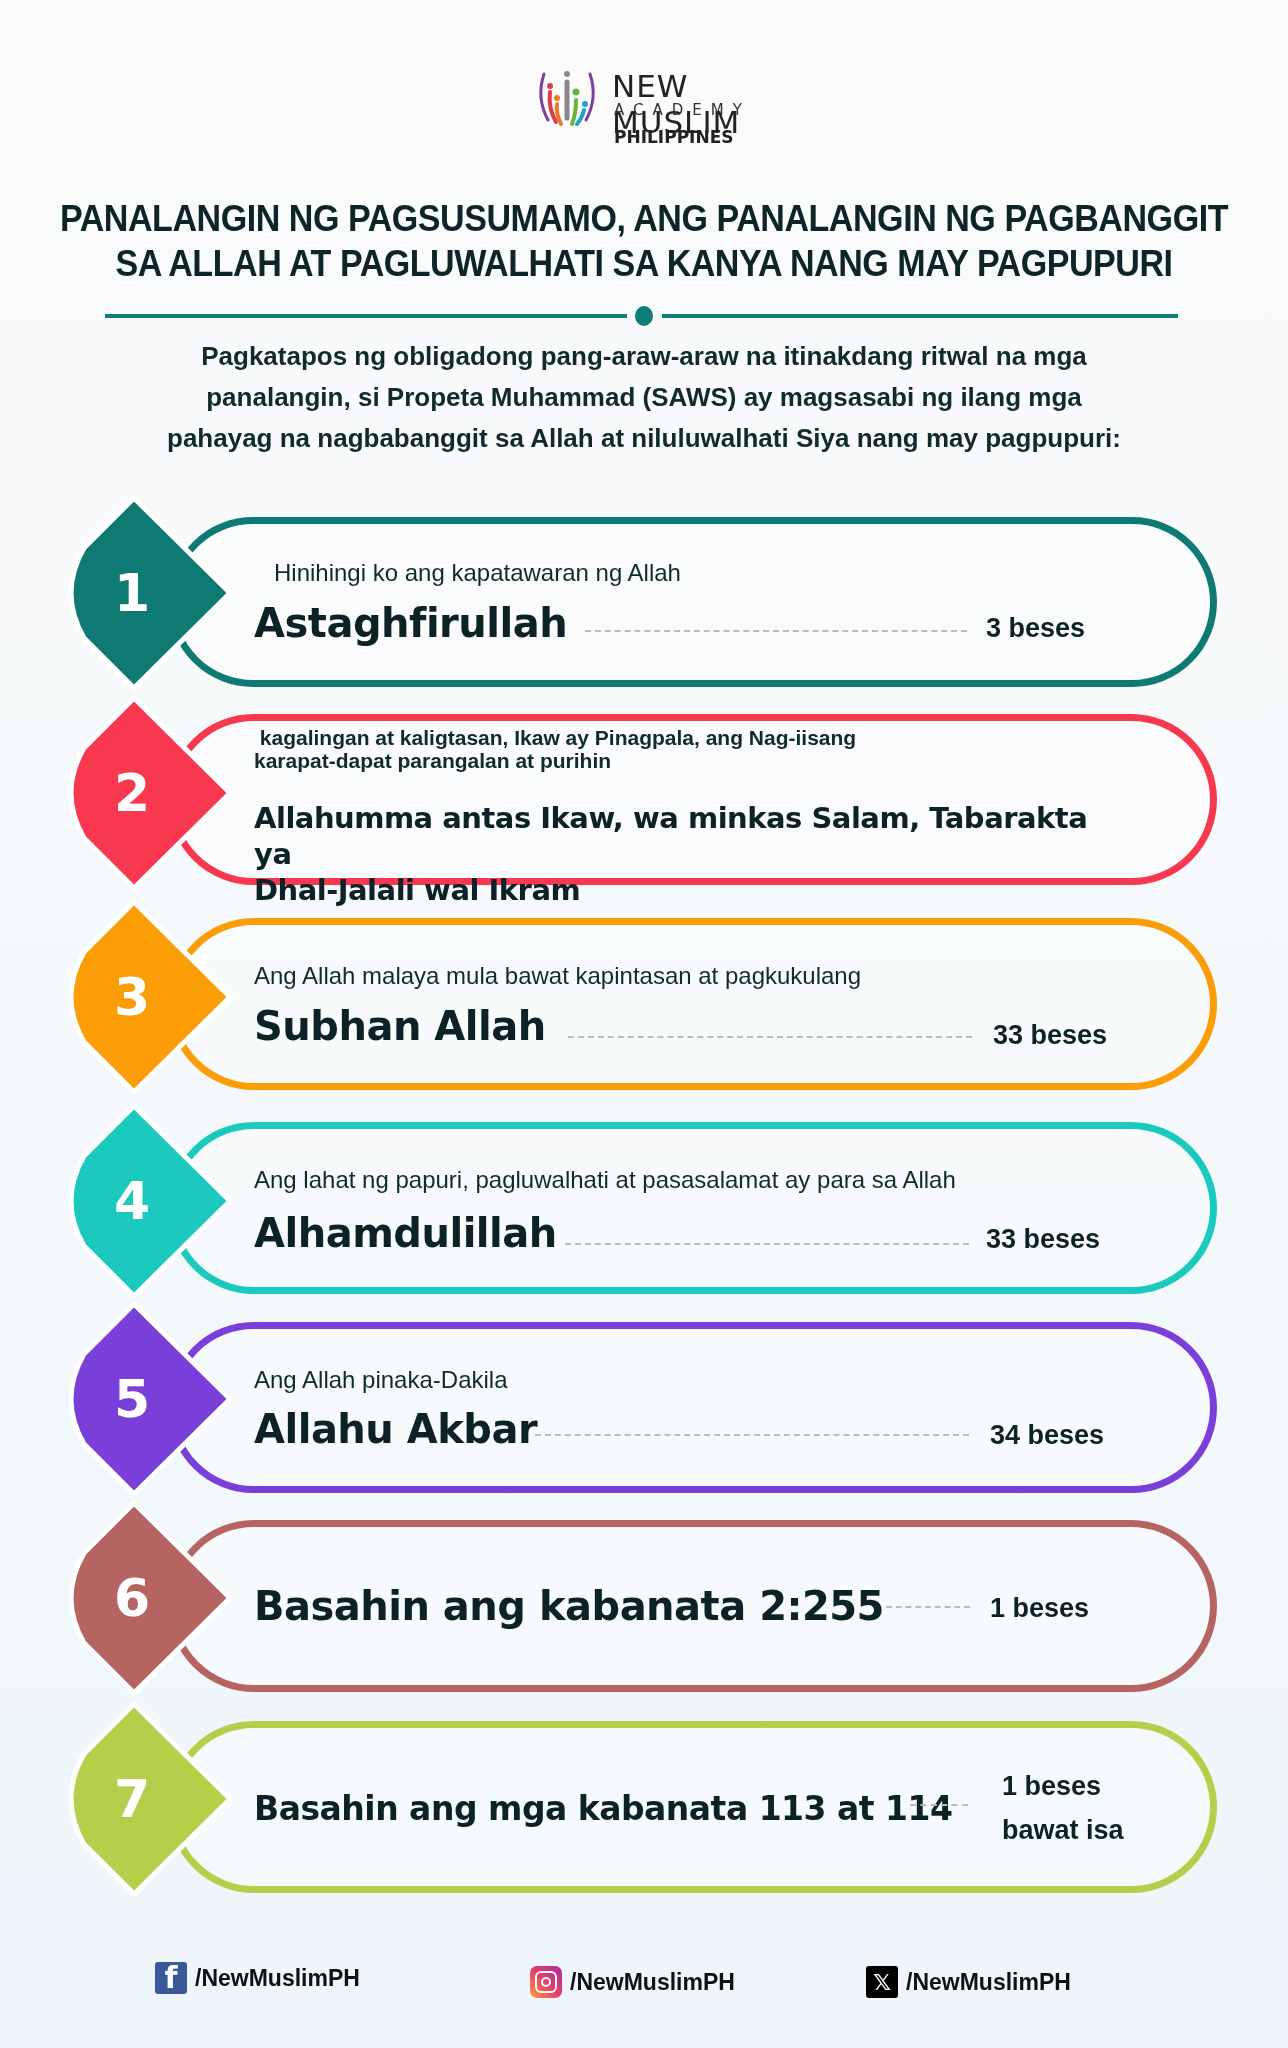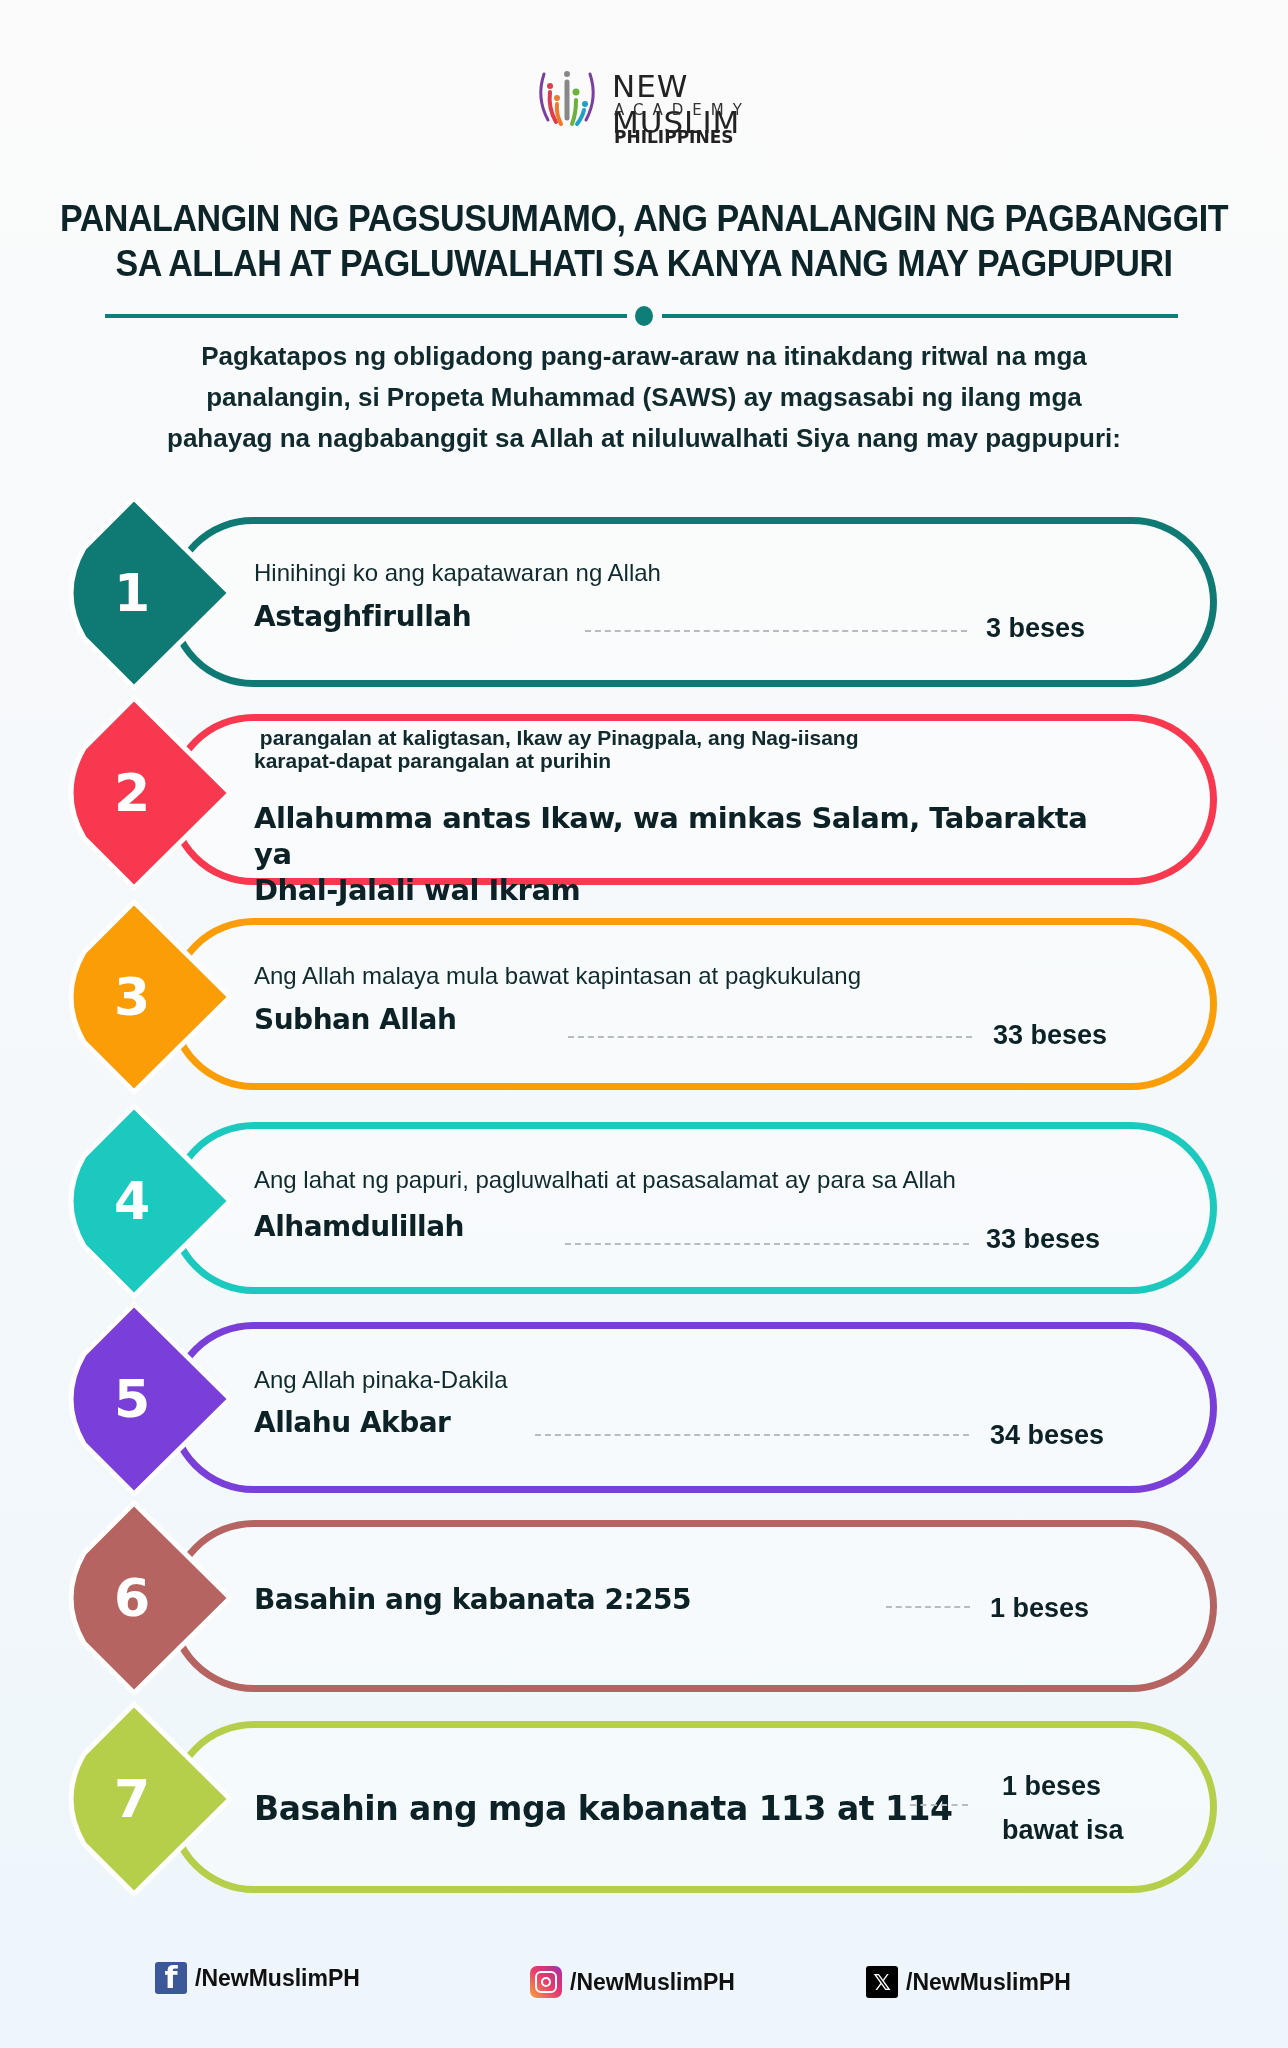--- a/index.html
+++ b/index.html
@@ -34,21 +34,21 @@
   }
   .diamond { position: absolute; left: 62px; width: 172px; height: 194px; }
   .diamond svg { width: 100%; height: 100%; display: block; overflow: visible; }
   .diamond .num {
     position: absolute; left: 0; width: 140px; top: 0; height: 194px;
     display: flex; align-items: center; justify-content: center;
     color: #fff; font-weight: bold; font-size: 52px; font-family: "DejaVu Sans", sans-serif;
   }
 
   .sub { position: absolute; left: 254px; font-size: 24px; color: #102a2e; font-family: "Liberation Sans", sans-serif; }
-  .main { position: absolute; left: 254px; font-size: 28px; font-weight: bold; color: #0d2226; font-family: "DejaVu Sans", sans-serif; letter-spacing: -0.5px; }
+  .main { position: absolute; left: 254px; font-size: 40px; font-weight: bold; color: #0d2226; font-family: "DejaVu Sans", sans-serif; letter-spacing: -0.5px; }
   .dots { position: absolute; height: 0; border-top: 2px dashed #b7bcbf; }
   .count { position: absolute; font-size: 27px; font-weight: bold; color: #0d2226; font-family: "Liberation Sans", sans-serif; }
 
   .sub2 { position: absolute; left: 254px; top: 726px; width: 760px; font-size: 21px; line-height: 23px; font-weight: bold; color: #102a2e; font-family: "Liberation Sans", sans-serif; }
   .main2 { position: absolute; left: 254px; top: 800px; width: 880px; font-size: 29px; line-height: 36px; font-weight: bold; color: #0d2226; font-family: "DejaVu Sans", sans-serif; letter-spacing: -0.5px; }
 
   
   .social { position: absolute; top: 1962px; display: flex; align-items: center; gap: 8px; }
   .social .lbl { font-size: 23px; font-weight: bold; color: #111; font-family: "Liberation Sans", sans-serif; }
   .fb-icon { width: 32px; height: 32px; background: #3b5998; border-radius: 3px; position: relative; color: #fff; font-weight: bold; font-size: 30px; font-family: "DejaVu Sans", sans-serif; display: flex; align-items: flex-end; justify-content: center; overflow: hidden; line-height: 32px; }
@@ -94,34 +94,34 @@
   <span>pahayag na nagbabanggit sa Allah at niluluwalhati Siya nang may pagpupuri:</span>
 </div>
 
 <div class="card" style="top:517px;height:170px;border-color:#0f7a74;"></div>
 <div class="diamond" style="top:496px;">
   <svg viewBox="0 0 172 194">
       <path d="M72 2 L168 97 L72 192 L22 142 Q-4 97 22 52 Z" fill="#0f7a74" stroke="#fff" stroke-width="5" stroke-linejoin="round"></path>
     </svg>
   <div class="num">1</div>
 </div>
-<div class="sub" style="top:559px;">Hinihingi ko ang kapatawaran ng Allah</div>
+<div class="sub" style="top:559px;margin-left:20px;">Hinihingi ko ang kapatawaran ng Allah</div>
 <div class="main" style="top:600px;">Astaghfirullah</div>
 <div class="dots" style="left:585px;width:382px;top:630px;"></div>
 <div class="count" style="left:986px;top:613px;">3 beses</div>
 
 <div class="card" style="top:714px;height:171px;border-color:#f7384f;"></div>
 <div class="diamond" style="top:696px;">
   <svg viewBox="0 0 172 194">
       <path d="M72 2 L168 97 L72 192 L22 142 Q-4 97 22 52 Z" fill="#f7384f" stroke="#fff" stroke-width="5" stroke-linejoin="round"></path>
     </svg>
   <div class="num">2</div>
 </div>
 <div class="sub2">
-  <div style="white-space:pre;"> parangalan at kaligtasan, Ikaw ay Pinagpala, ang Nag-iisang</div>
+  <div style="white-space:pre;"> kagalingan at kaligtasan, Ikaw ay Pinagpala, ang Nag-iisang</div>
   <div>karapat-dapat parangalan at purihin</div>
 </div>
 <div class="main2">
   <div>Allahumma antas Ikaw, wa minkas Salam, Tabarakta ya</div>
   <div>Dhal-Jalali wal Ikram</div>
 </div>
 
 <div class="card" style="top:918px;height:172px;border-color:#fa9d07;"></div>
 <div class="diamond" style="top:900px;">
   <svg viewBox="0 0 172 194">

